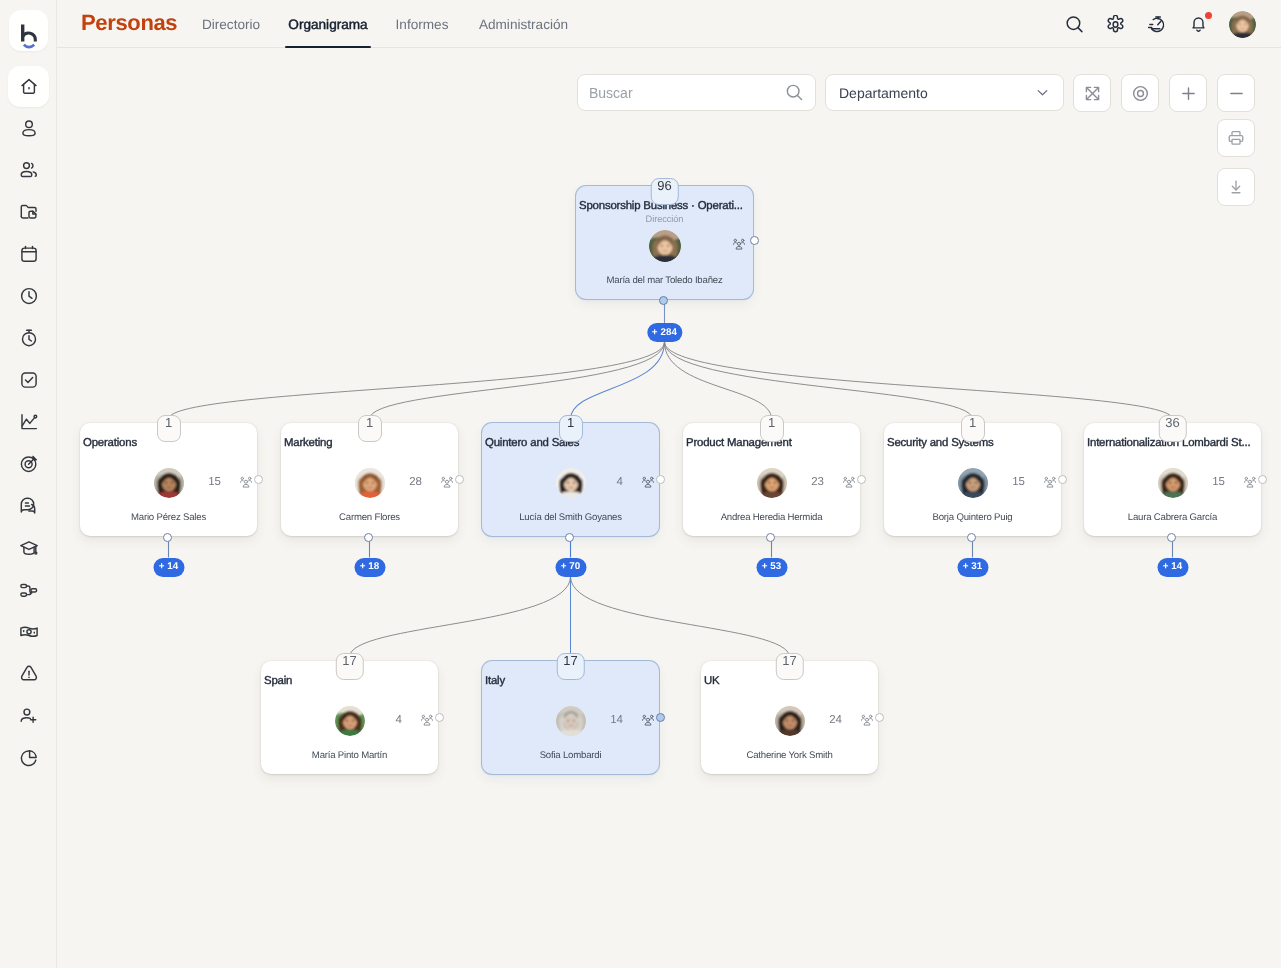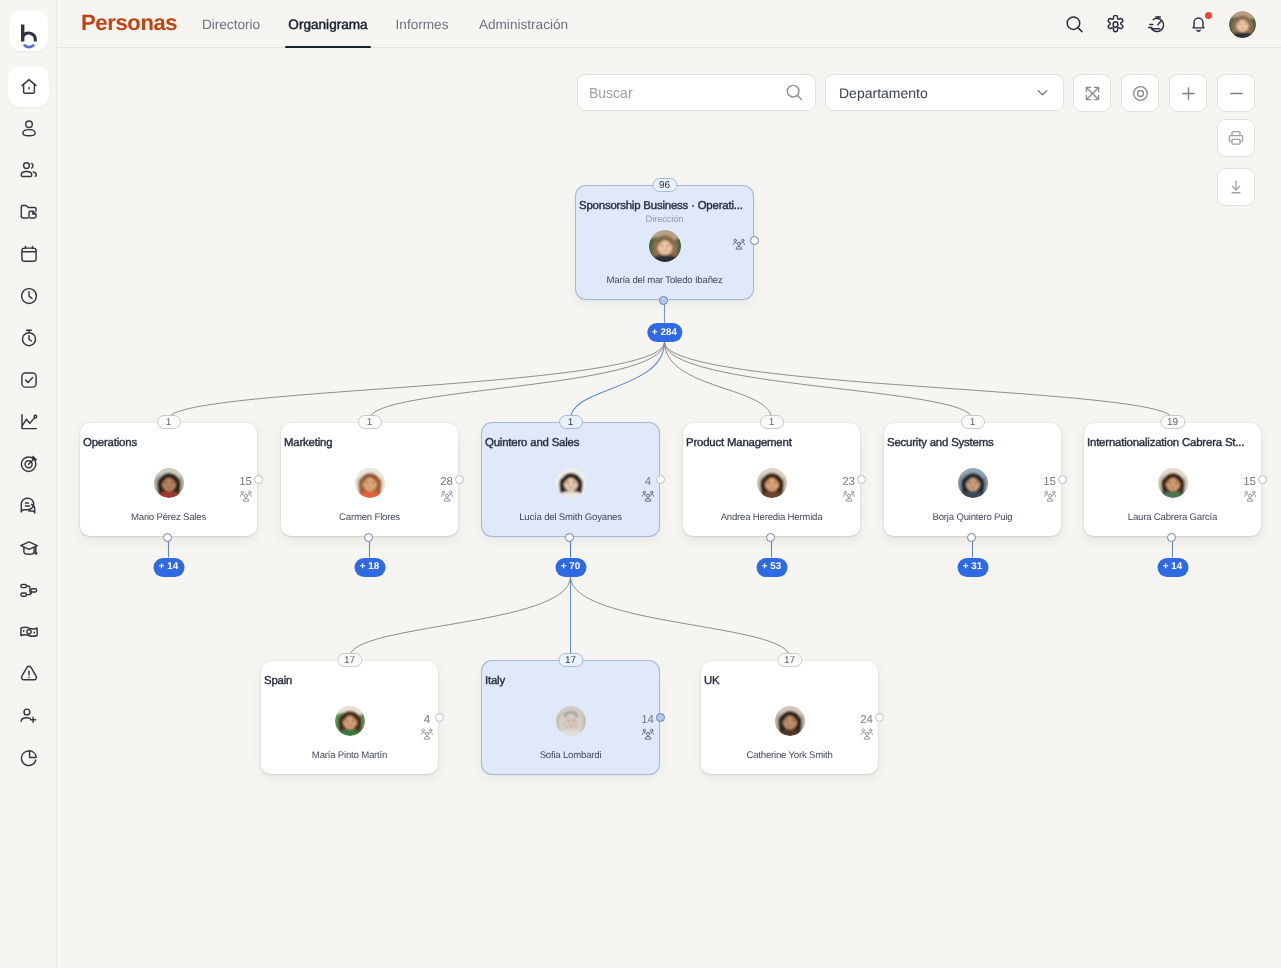--- a/index.html
+++ b/index.html
@@ -93,23 +93,23 @@
 
   
   .edges { position:absolute; left:0; top:0; width:1224px; height:920px; pointer-events:none; }
   .node {
     position:absolute; background:#fff; border-radius:10px;
     box-shadow:0 0 0 1px rgba(120,110,95,.05), 0 1px 2px rgba(90,80,65,.13), 0 5px 11px rgba(90,80,65,.085);
   }
   .node.sel { background:#dfe9fa; box-shadow:0 0 0 1px #a3bad6, 0 1px 2px rgba(70,90,140,.12), 0 5px 11px rgba(70,90,140,.08); }
   .node-badge {
     position:absolute; top:-8px; left:50%; transform:translateX(-50%);
-    min-width:24px; height:14px; padding:0 6px;
+    min-width:24px; height:27px; padding:0 6px;
     background:#fbfaf8; border:1px solid #cbc9c4; border-radius:8px;
-    font-size:10px; color:#5f646d; display:flex; align-items:flex-end; justify-content:center;
+    font-size:13px; color:#5f646d; display:flex; align-items:flex-start; justify-content:center;
     z-index:3; line-height:1;
   }
   .node.sel .node-badge { background:#e9f1fb; border-color:#a3bad6; color:#33383f; }
   .node-title {
     position:absolute; left:3px; right:3px; top:13.5px; text-align:left;
     font-size:11.4px; color:#252d3b; font-weight:400; white-space:nowrap;
     overflow:hidden; text-overflow:ellipsis; letter-spacing:-0.18px;
     -webkit-text-stroke:0.38px #252d3b;
   }
   .node-sub {
@@ -118,22 +118,22 @@
   }
   .node-avatar {
     position:absolute; border-radius:50%; overflow:hidden; background:#e8e6e2;
     left:50%; transform:translateX(-50%);
   }
   .node-person {
     position:absolute; left:4px; right:4px; text-align:center;
     font-size:9.6px; color:#434a56; letter-spacing:-0.2px;
   }
   .node-count {
-    position:absolute; display:flex; align-items:center; gap:2px;
-    font-size:11.5px; color:#757a83;flex-direction:column;
+    position:absolute; display:flex; align-items:center; gap:19px;
+    font-size:11.5px; color:#757a83;
   }
   .port {
     position:absolute; width:9px; height:9px; border-radius:50%;
     background:#fff; border:1.3px solid #6e7fa8; z-index:3;
   }
   .port.gray { border-color:#bdbdbd; }
   .port.filled { background:#aecbec; border-color:#6e7fa8; }
   .expand-pill {
     position:absolute; height:19px; min-width:31px; padding:0 5px; border-radius:10px;
     background:#2f6ae2; color:#fff; font-size:9.8px; font-weight:700;
@@ -748,23 +748,23 @@
             </svg>
           </div>
           <div class="port gray" style="right:-5.5px;top:51.5px"></div>
           <div class="port " style="left:50%;margin-left:-5.5px;bottom:-5.5px"></div>
         </div>
         <div class="expand-pill" style="left:915.5px;top:509.5px">
           <span>+ 31</span>
         </div>
         <div class="node" style="left:1027px;top:375px;width:177px;height:113px">
           <div class="node-badge">
-            <span>19</span>
-          </div>
-          <div class="node-title">Internationalization Cabrera St...</div>
+            <span>36</span>
+          </div>
+          <div class="node-title">Internationalization Lombardi St...</div>
           <div class="node-avatar" style="top:45px;width:30px;height:30px"><svg width="30" height="30" viewBox="0 0 40 40">
   <defs>
     <clipPath id="cav7">
                   <circle cx="20" cy="20" r="20"></circle>
                 </clipPath>
     <filter id="fav7" x="-30%" y="-30%" width="160%" height="160%">
                   <feGaussianBlur stdDeviation="1.35"></feGaussianBlur>
                 </filter>
     <radialGradient id="gav7" cx="50%" cy="34%" r="60%">
       <stop offset="0%" stop-color="#d49c70"></stop>

